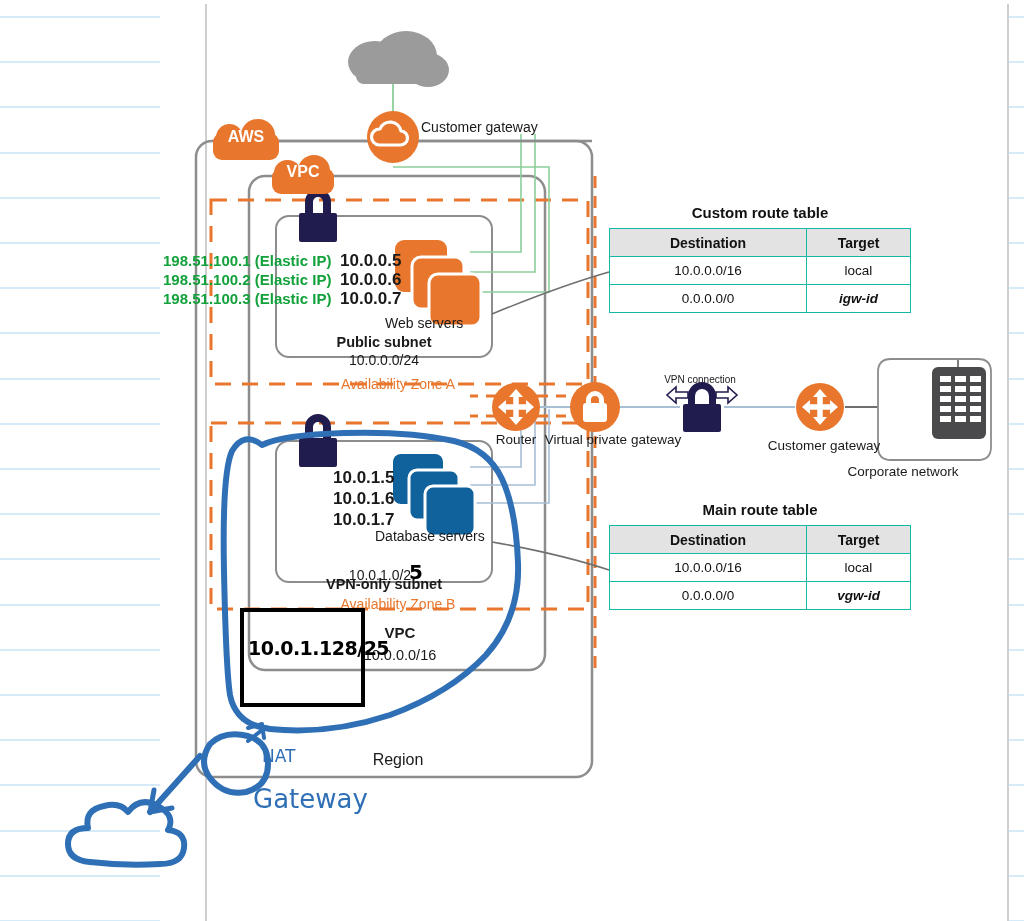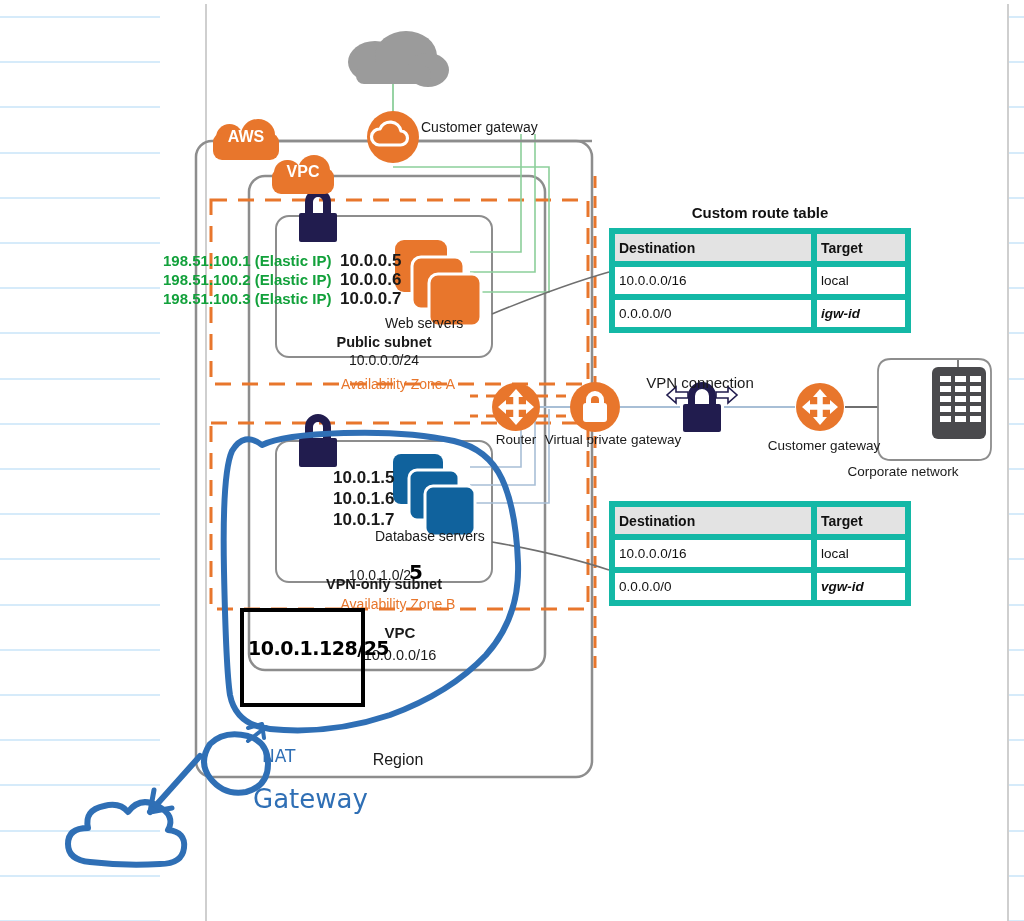--- a/index.html
+++ b/index.html
@@ -22,21 +22,21 @@
   .lbl.c{transform:translateX(-50%);}
   .lbl.orange{color:#E8762C;}
   .ip{position:absolute;white-space:nowrap;font-size:17px;font-weight:bold;color:#1a1a1a;}
   .eip{position:absolute;white-space:nowrap;font-size:15px;font-weight:bold;color:#12a13b;}
 
   
   .rt{position:absolute;}
   .rt-title{text-align:center;font-weight:bold;font-size:15px;color:#111;margin-bottom:7px;}
   table.rt-tbl{border-collapse:collapse;width:302px;background:#fff;}
   table.rt-tbl th,table.rt-tbl td{
-    border:6px solid #14b8a6;text-align:left;font-size:13.5px;color:#111;
+    border:1px solid #14b8a6;text-align:center;font-size:13.5px;color:#111;
     height:27px;padding:0 4px;
   }
   table.rt-tbl th{background:#e3e3e3;font-weight:bold;font-size:14px;}
   td.dest{width:188px;}
   td.v-green{color:#12a13b;}
   td.v-blue{color:#2F6FB5;}
   td.t-ital{font-style:italic;font-weight:bold;}
 
   
   .cloudbadge{position:absolute;color:#fff;font-weight:bold;font-size:16px;
@@ -305,21 +305,21 @@
   <div class="lbl c" style="left:380px;top:563px;font-size:14px;">10.0.1.0/2</div>
   <div class="hw-black" style="left:409px;top:556px;font-size:20px;">5</div>
   <div class="lbl orange c" style="left:398px;top:592px;font-size:14px;">Availability Zone B</div>
 
   <div class="lbl b c" style="left:400px;top:620px;font-size:15px;">VPC</div>
   <div class="lbl c" style="left:400px;top:643px;font-size:14.5px;">10.0.0.0/16</div>
   <div class="lbl c" style="left:398px;top:747px;font-size:16px;">Region</div>
 
   <div class="lbl c" style="left:516px;top:428px;font-size:13.5px;">Router</div>
   <div class="lbl c" style="left:613px;top:428px;font-size:13.5px;">Virtual private gateway</div>
-  <div class="lbl c" style="left:700px;top:370px;font-size:15px;">VPN connection</div>
+  <div class="lbl c" style="left:700px;top:370px;font-size:10px;">VPN connection</div>
   <div class="lbl c" style="left:824px;top:434px;font-size:13.5px;">Customer gateway</div>
   <div class="lbl c" style="left:903px;top:460px;font-size:13.5px;">Corporate network</div>
 
   <div class="rt" style="left:609px;top:200px;">
     <div class="rt-title">Custom route table</div>
     <table class="rt-tbl">
       <tbody>
           <tr>
         <th class="dest">Destination</th>
         <th>Target</th>
@@ -330,20 +330,21 @@
       </tr>
       <tr>
         <td class="dest v-green">0.0.0.0/0</td>
         <td class="v-green t-ital">igw-id</td>
       </tr>
     </tbody>
       </table>
   </div>
 
   <div class="rt" style="left:609px;top:497px;">
+    <div class="rt-title">Main route table</div>
     <table class="rt-tbl">
       <tbody>
           <tr>
         <th class="dest">Destination</th>
         <th>Target</th>
       </tr>
       <tr>
         <td class="dest">10.0.0.0/16</td>
         <td>local</td>
       </tr>

